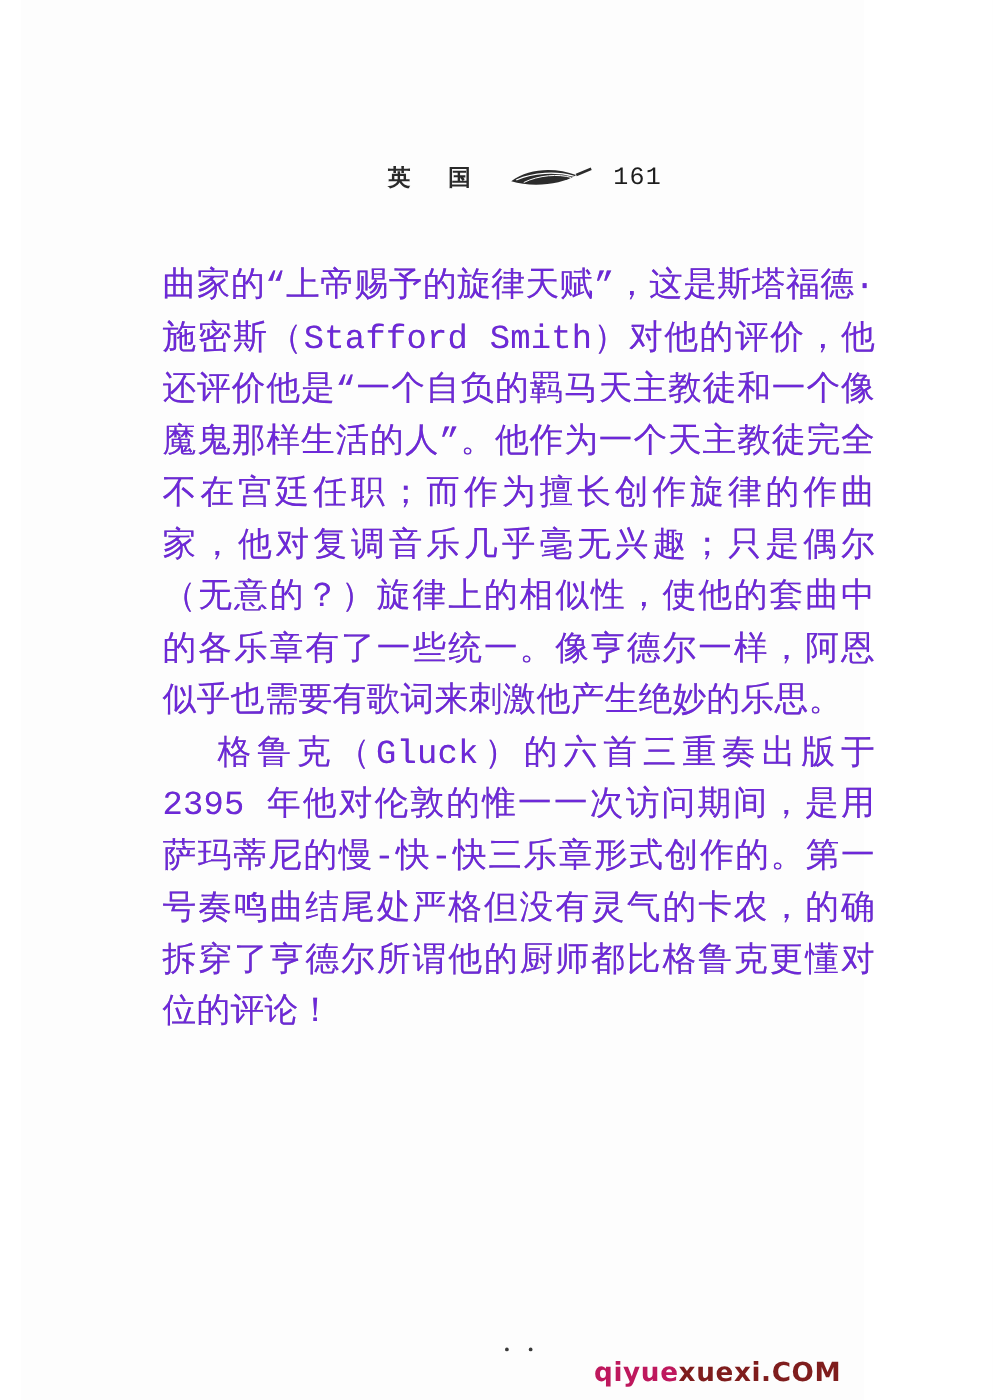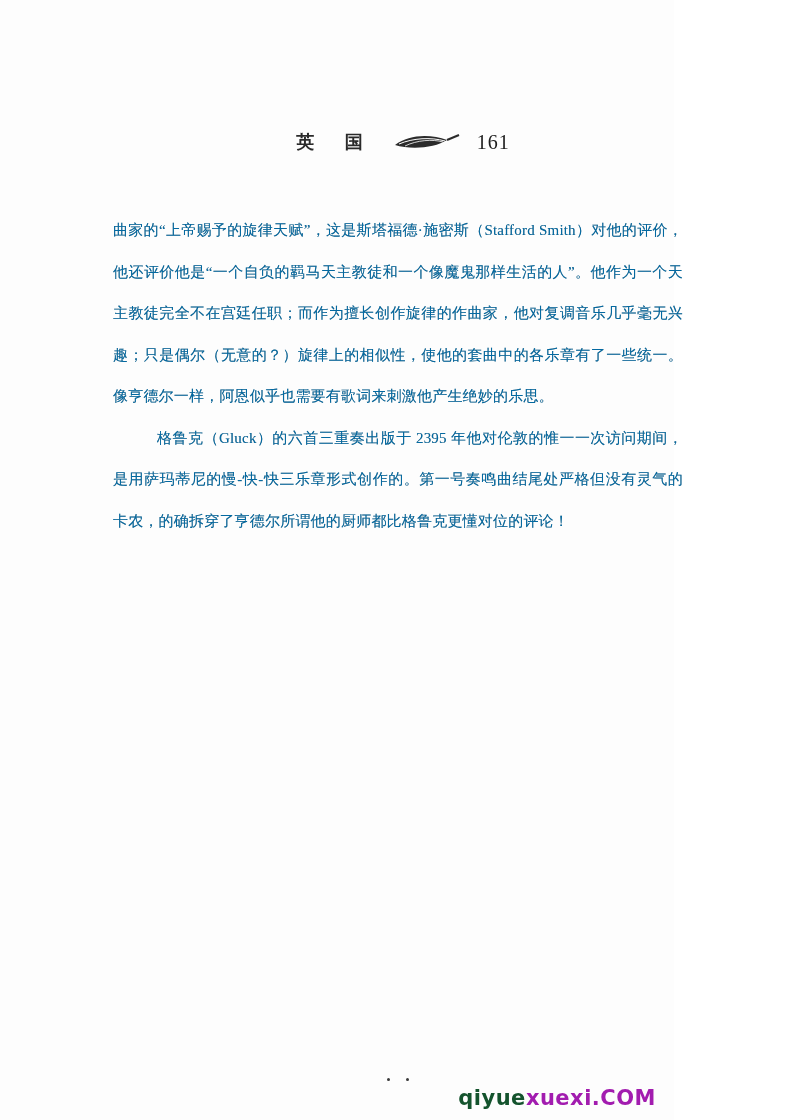--- a/index.html
+++ b/index.html
@@ -9,21 +9,21 @@
   body {
     width: 794px;
     height: 1120px;
     background: #ffffff;
     font-family: "DejaVu Sans", sans-serif;
     position: relative;
     overflow: hidden;
   }
   .page {
     position: absolute;
-    left: 0; top: 0;
+    left: 17px; top: 0;
     width: 674px;
     height: 1120px;
     background: #fdfdfd;
   }
 
   
   .header {
     position: absolute;
     left: 0;
     top: 122px;
@@ -46,38 +46,38 @@
     color: #2a2a2a;
     text-indent: 12px;
   }
   .header-ornament {
     width: 70px;
     height: 20px;
     position: relative;
   }
   .header-ornament svg { display: block; }
   .header-page-number {
-    font-family: Liberation Serif, serif;
+    font-family: Liberation Mono, monospace;
     font-size: 20px;
     color: #1d1d1d;
     letter-spacing: 1px;
   }
 
   
   .content {
     position: absolute;
     left: 113px;
     top: 210px;
     width: 570px;
   }
   .para {
-    font-family: Liberation Serif, serif;
-    font-size: 15px;
+    font-family: Liberation Mono, monospace;
+    font-size: 27px;
     line-height: 41.5px;
-    color: #0369a1;
+    color: #6d28d9;
     text-align: justify;
     text-justify: inter-character;
     margin: 0 0 0 0;
     letter-spacing: 0.2px;
   }
   .para.indent {
     text-indent: 44px;
   }
   
   .para {
@@ -105,22 +105,22 @@
   }
   .watermark {
     position: absolute;
     right: 18px;
     bottom: 10px;
     font-family: "DejaVu Sans", sans-serif;
     font-size: 21px;
     font-weight: bold;
     letter-spacing: 0.5px;
   }
-  .watermark .wm-red { color: #14532d; text-align: right; }
-  .watermark .wm-dark { color: #a21caf; margin-top: 40px; }
+  .watermark .wm-red { color: #be185d; text-align: right; }
+  .watermark .wm-dark { color: #7f1d1d; margin-top: 40px; }
 </style>
 </head>
 <body>
 
 <div class="page">
 
   <div class="header">
     <div class="header-inner">
       <div class="header-title">英 国</div>
       <div class="header-ornament">

